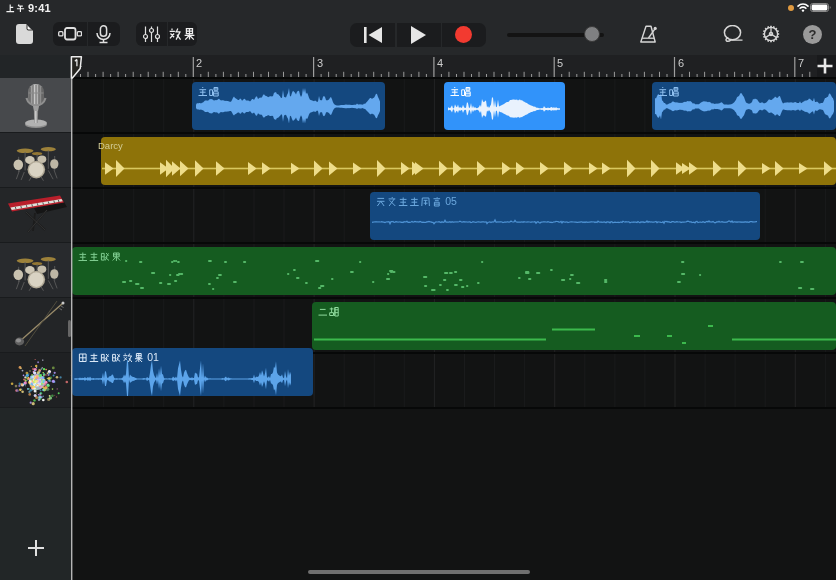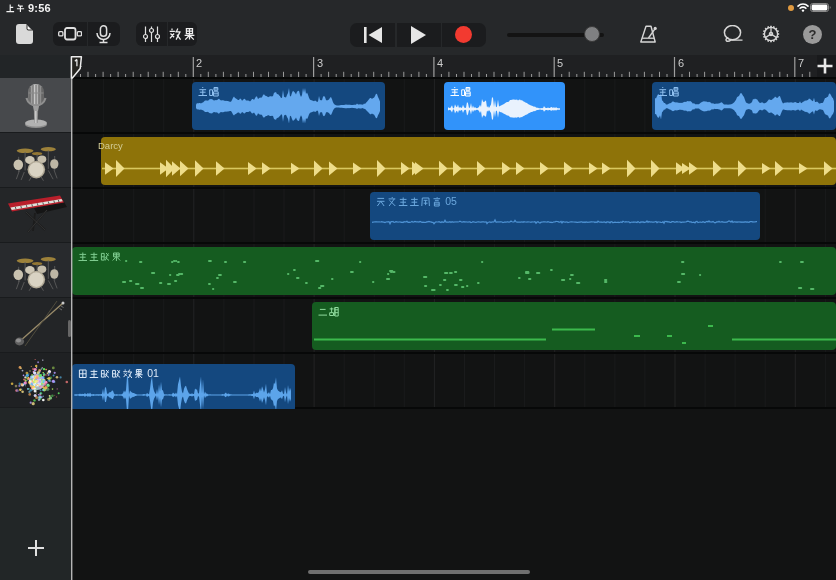--- a/index.html
+++ b/index.html
@@ -1,18 +1,18 @@
 <!DOCTYPE html>
 <html><head><meta charset="utf-8"><style>
 *{margin:0;padding:0;box-sizing:border-box}
 body{width:836px;height:580px;overflow:hidden;background:#151515;font-family:"Liberation Sans",sans-serif;position:relative}
 .abs{position:absolute}
 </style></head><body>
 <div class="abs" style="left:0;top:0;width:836px;height:55px;background:#26282a"></div>
-<div class="abs" style="left:28px;top:1.5px;color:#f2f2f2;font-size:11px;font-weight:bold;letter-spacing:.2px">9:56</div>
+<div class="abs" style="left:28px;top:1.5px;color:#f2f2f2;font-size:11px;font-weight:bold;letter-spacing:.2px">9:41</div>
 <svg style="position:absolute;left:6px;top:3.5px" width="25" height="11" viewBox="0 0 25 11">
     <path d="M 4.2 0.4 V 7.2 M 4.2 3.4 H 7.2 M 0.4 7.6 H 8.1" stroke="#f2f2f2" stroke-width="1.15" fill="none"></path>
     <path d="M 13.0 0.4 L 12.2 2.1 M 12.6 2.1 H 16.8 M 10.9 4.7 H 18.1 M 14.4 2.1 V 8.1" stroke="#f2f2f2" stroke-width="1.15" fill="none"></path>
   </svg>
 <div class="abs" style="left:788px;top:4.5px;width:6px;height:6px;border-radius:50%;background:#e09a40"></div>
 <svg class="abs" style="left:797px;top:2.5px" width="12" height="9" viewBox="0 0 12 9">
 <path d="M1 3.1 A7.1 7.1 0 0 1 11 3.1" stroke="#fff" stroke-width="1.6" fill="none" stroke-linecap="round"></path>
 <path d="M3.1 5.3 A4.1 4.1 0 0 1 8.9 5.3" stroke="#fff" stroke-width="1.6" fill="none" stroke-linecap="round"></path>
 <circle cx="6" cy="7.6" r="1.2" fill="#fff"></circle>
   </svg>
@@ -409,21 +409,21 @@
       <rect x="355" y="33" width="5" height="2" fill="#3cb94d"></rect>
       <rect x="370" y="40" width="4" height="2" fill="#3cb94d"></rect>
       <rect x="396" y="23" width="5" height="2" fill="#3cb94d"></rect>
       <rect x="420" y="36.5" width="104" height="2" fill="#3cb94d"></rect>
     </svg>
     <svg style="position:absolute;left:0;top:0" width="524" height="48" viewBox="0 0 524 48">
       <path d="M 7.9 7.4 H 13.6 M 6.5 13.1 H 15.0" stroke="#8fdb9d" stroke-width="1.0" fill="none"></path>
       <path d="M 19.6 5.5 V 10.7 M 17.7 6.9 H 21.5 M 17.7 10.7 H 21.5 V 13.5 H 17.7 Z M 22.9 5.5 H 26.2 V 14.0 L 22.9 14.0 Z M 22.9 7.8 H 26.2 M 22.9 10.7 H 26.2 M 22.9 5.5 L 22.9 12.6 L 22.1 14.0" stroke="#8fdb9d" stroke-width="1.0" fill="none"></path>
     </svg>
   </div>
-<div style="position:absolute;left:72px;top:364px;width:223px;height:48px;background:#14487f;border-radius:4px;overflow:hidden">
+<div style="position:absolute;left:72px;top:348px;width:241px;height:48px;background:#14487f;border-radius:4px;overflow:hidden">
     <svg style="position:absolute;left:2px;top:0" width="218" height="48" viewBox="0 0 218 48">
       <polygon points="0,30.4 1,30.4 2,30.1 3,30.4 4,30.3 5,30.3 6,29.6 7,30.2 8,29.7 9,30.1 10,30.1 11,28.9 12,30.3 13,30.0 14,28.8 15,30.2 16,28.6 17,30.0 18,30.4 19,29.9 20,30.2 21,30.4 22,30.2 23,30.3 24,30.3 25,30.3 26,30.3 27,30.2 28,29.8 29,24.8 30,30.4 31,23.3 32,23.4 33,29.3 34,30.3 35,28.6 36,28.2 37,27.9 38,26.5 39,26.7 40,29.6 41,30.4 42,30.3 43,30.3 44,30.4 45,30.4 46,30.2 47,30.4 48,30.1 49,29.3 50,26.4 51,28.6 52,26.1 53,12.5 54,12.5 55,30.3 56,26.5 57,27.7 58,28.4 59,29.1 60,28.9 61,29.8 62,30.0 63,30.4 64,30.4 65,30.4 66,30.4 67,30.4 68,30.4 69,30.2 70,30.1 71,30.3 72,30.4 73,28.9 74,29.7 75,30.2 76,24.8 77,16.7 78,12.5 79,22.8 80,26.9 81,29.0 82,30.3 83,24.9 84,29.9 85,20.3 86,27.7 87,17.7 88,26.0 89,26.4 90,30.0 91,30.4 92,30.3 93,30.4 94,30.4 95,30.3 96,30.2 97,30.4 98,30.2 99,28.5 100,29.4 101,29.9 102,28.4 103,30.3 104,20.2 105,16.4 106,12.5 107,21.7 108,27.7 109,29.4 110,24.7 111,22.4 112,21.8 113,25.0 114,27.4 115,29.6 116,29.8 117,30.0 118,29.3 119,30.1 120,30.1 121,24.5 122,25.4 123,25.6 124,29.6 125,29.2 126,20.3 127,12.5 128,29.4 129,15.0 130,30.3 131,27.5 132,29.5 133,29.5 134,30.3 135,30.4 136,30.3 137,30.4 138,30.4 139,30.4 140,30.4 141,30.4 142,30.4 143,30.4 144,30.4 145,30.4 146,30.4 147,30.4 148,30.3 149,30.1 150,30.4 151,29.2 152,28.6 153,30.3 154,29.4 155,29.7 156,30.2 157,30.3 158,30.4 159,30.4 160,30.4 161,30.4 162,30.4 163,30.4 164,30.4 165,30.4 166,30.4 167,30.4 168,30.4 169,30.4 170,30.4 171,30.4 172,30.4 173,30.4 174,30.4 175,30.3 176,30.3 177,30.2 178,30.0 179,29.9 180,26.4 181,30.1 182,28.7 183,28.7 184,28.9 185,27.4 186,24.1 187,27.5 188,22.3 189,25.1 190,28.6 191,25.5 192,19.8 193,29.5 194,29.4 195,28.1 196,30.3 197,26.1 198,25.9 199,24.3 200,18.5 201,20.2 202,13.3 203,24.6 204,26.6 205,27.2 206,28.0 207,28.2 208,26.3 209,29.6 210,30.2 211,23.1 212,28.3 213,30.4 214,21.0 215,27.8 216,23.7 217,26.7 217,35.0 216,37.8 215,34.0 214,40.2 213,31.6 212,33.5 211,38.3 210,31.7 209,32.3 208,35.3 207,33.6 206,33.7 205,34.5 204,35.0 203,36.9 202,47.3 201,40.9 200,42.5 199,37.2 198,35.7 197,35.5 196,31.7 195,33.7 194,32.4 193,32.4 192,41.3 191,36.1 190,33.2 189,36.4 188,39.0 187,34.3 186,37.4 185,34.3 184,32.9 183,33.1 182,33.1 181,31.8 180,35.2 179,32.0 178,31.9 177,31.8 176,31.6 175,31.7 174,31.6 173,31.6 172,31.6 171,31.6 170,31.6 169,31.6 168,31.6 167,31.6 166,31.6 165,31.6 164,31.6 163,31.6 162,31.6 161,31.6 160,31.6 159,31.6 158,31.6 157,31.6 156,31.8 155,32.2 154,32.5 153,31.6 152,33.2 151,32.7 150,31.6 149,31.8 148,31.7 147,31.6 146,31.6 145,31.6 144,31.6 143,31.6 142,31.6 141,31.6 140,31.6 139,31.6 138,31.6 137,31.6 136,31.6 135,31.6 134,31.7 133,32.4 132,32.3 131,34.3 130,31.6 129,45.7 128,32.5 127,48.0 126,40.8 125,32.6 124,32.3 123,36.0 122,36.2 121,37.0 120,31.8 119,31.9 118,32.5 117,31.9 116,32.1 115,32.2 114,34.3 113,36.6 112,39.5 111,39.0 110,36.8 109,32.5 108,34.0 107,39.6 106,48.0 105,44.5 104,41.0 103,31.7 102,33.4 101,32.0 100,32.5 99,33.3 98,31.7 97,31.6 96,31.7 95,31.6 94,31.6 93,31.6 92,31.6 91,31.6 90,31.9 89,35.2 88,35.6 87,43.2 86,34.0 85,40.9 84,32.0 83,36.6 82,31.6 81,32.9 80,34.8 79,38.5 78,48.0 77,44.1 76,36.7 75,31.7 74,32.2 73,32.9 72,31.6 71,31.6 70,31.8 69,31.7 68,31.6 67,31.6 66,31.6 65,31.6 64,31.6 63,31.6 62,31.9 61,32.1 60,32.9 59,32.8 58,33.4 57,34.0 56,35.1 55,31.7 54,48.0 53,48.0 52,35.5 51,33.2 50,35.2 49,32.6 48,31.9 47,31.6 46,31.8 45,31.6 44,31.6 43,31.7 42,31.7 41,31.6 40,32.3 39,35.0 38,35.1 37,33.9 36,33.5 35,33.2 34,31.7 33,32.6 32,38.0 31,38.1 30,31.6 29,36.7 28,32.1 27,31.8 26,31.6 25,31.7 24,31.7 23,31.6 22,31.7 21,31.6 20,31.7 19,32.0 18,31.6 17,31.9 16,33.2 15,31.7 14,33.0 13,31.9 12,31.7 11,33.0 10,31.9 9,31.8 8,32.2 7,31.7 6,32.3 5,31.7 4,31.6 3,31.6 2,31.9 1,31.6 0,31.6" fill="#5ca4ea"></polygon>
     </svg>
     <svg style="position:absolute;left:0;top:0" width="223" height="48" viewBox="0 0 223 48">
       <path d="M7.4 6.0H14.1V13.5H7.4Z M7.4 9.8H14.1 M10.8 6.0V13.5" stroke="#dbe8f7" stroke-width="1.0" fill="none"></path>
       <path d="M22.0 5.5V14.0 M18.6 7.4H25.3 M19.1 10.2H24.8 M17.7 13.5H26.2" stroke="#dbe8f7" stroke-width="1.0" fill="none"></path>
       <path d="M29.4 6.4H32.2V13.1H29.4Z M29.4 9.8H32.2 M34.1 6.0L36.5 8.8 M36.5 6.4L33.6 10.7 M33.6 10.7L37.0 13.5 M35.1 9.8L33.2 13.5" stroke="#dbe8f7" stroke-width="1.0" fill="none"></path>
       <path d="M40.6 6.4H43.4V13.1H40.6Z M40.6 9.8H43.4 M45.3 6.0L47.7 8.8 M47.7 6.4L44.9 10.7 M44.9 10.7L48.2 13.5 M46.3 9.8L44.4 13.5" stroke="#dbe8f7" stroke-width="1.0" fill="none"></path>
       <path d="M 53.2 5.5 V 6.7 M 51.3 7.7 H 55.4 M 52.0 9.3 L 54.8 12.1 M 54.8 9.3 L 51.6 13.1 M 57.7 5.5 L 56.5 8.0 M 55.8 8.0 H 59.9 M 59.4 8.0 L 56.4 14.0 M 57.0 10.2 L 59.9 14.0" stroke="#dbe8f7" stroke-width="1.0" fill="none"></path>
       <path d="M 64.4 5.5 H 69.2 V 9.3 H 64.4 Z M 64.4 7.4 H 69.2 M 66.8 5.5 V 14.0 M 63.0 10.7 H 70.6 M 66.8 10.7 L 63.5 14.0 M 66.8 10.7 L 70.1 14.0" stroke="#dbe8f7" stroke-width="1.0" fill="none"></path>

